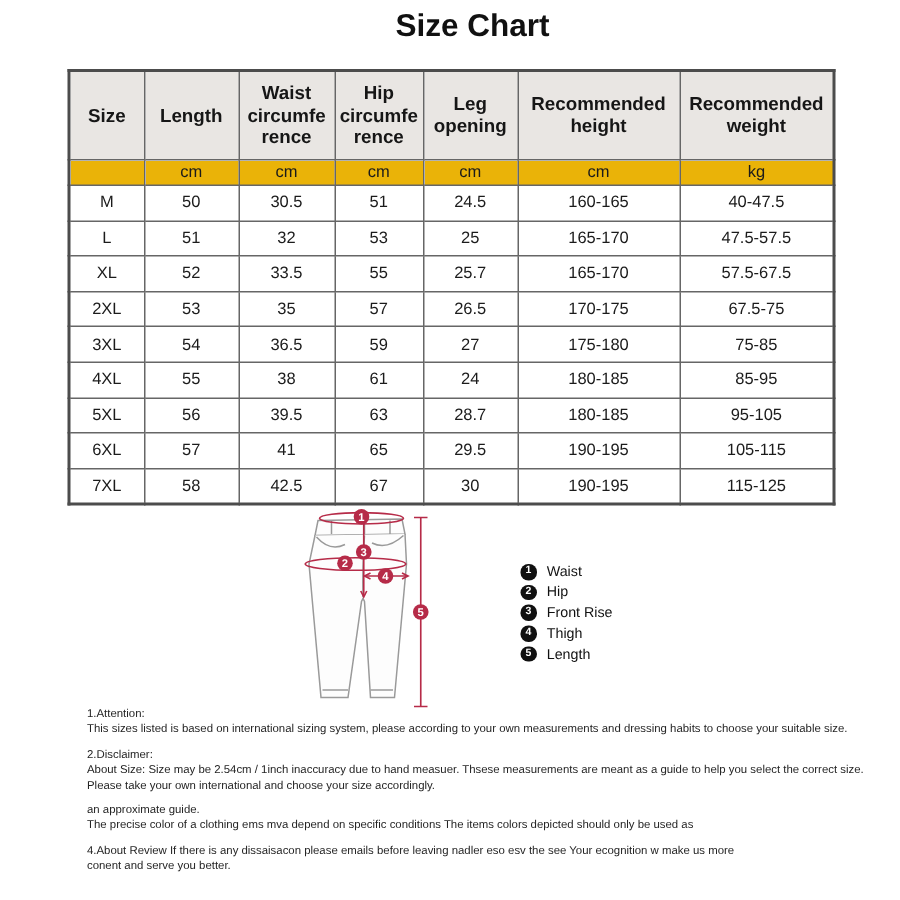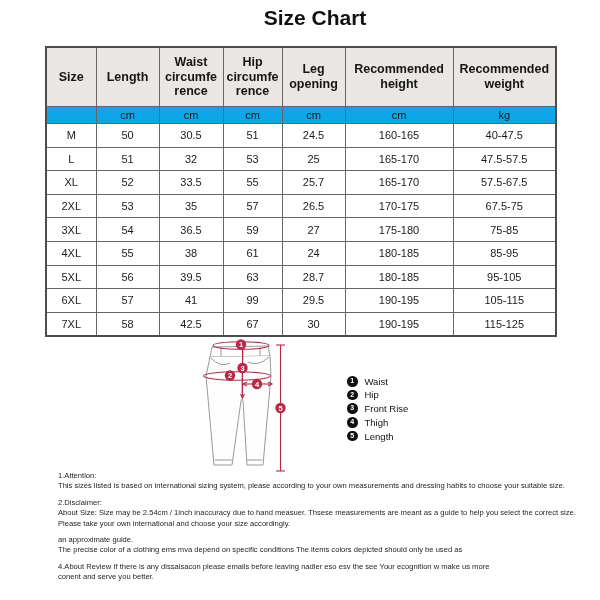--- a/index.html
+++ b/index.html
@@ -18,21 +18,21 @@
   }
   table.size-table th, table.size-table td {
     border:1px solid #666; text-align:center; vertical-align:middle;
     padding:0; overflow:hidden;
   }
   thead tr.hdr-row th {
     height:58px; background:#e9e6e3; font-size:12.5px; font-weight:bold;
     line-height:1.18; color:#161616;
   }
   thead tr.units-row td {
-    height:16px; background:#0ea5e9; font-size:11px; font-weight:normal;
+    height:16px; background:#eab308; font-size:11px; font-weight:normal;
   }
   tbody td { height:22.6px; background:#fff; font-size:11px; }
   .diagram-svg { position:absolute; left:197px; top:338px; }
   .legend { position:absolute; left:347px; top:376px; }
   .legend-item { display:flex; align-items:center; height:10.5px; margin-bottom:3.2px; }
   .legend-badge {
     width:10.5px; height:10.5px; border-radius:50%; background:#101010;
     color:#fff; font-size:7px; font-weight:bold; line-height:10.5px;
     text-align:center; margin-right:7px; flex:0 0 auto;
   }
@@ -160,21 +160,21 @@
           <td>39.5</td>
           <td>63</td>
           <td>28.7</td>
           <td>180-185</td>
           <td>95-105</td>
         </tr>
         <tr>
           <td>6XL</td>
           <td>57</td>
           <td>41</td>
-          <td>99</td>
+          <td>65</td>
           <td>29.5</td>
           <td>190-195</td>
           <td>105-115</td>
         </tr>
         <tr>
           <td>7XL</td>
           <td>58</td>
           <td>42.5</td>
           <td>67</td>
           <td>30</td>

